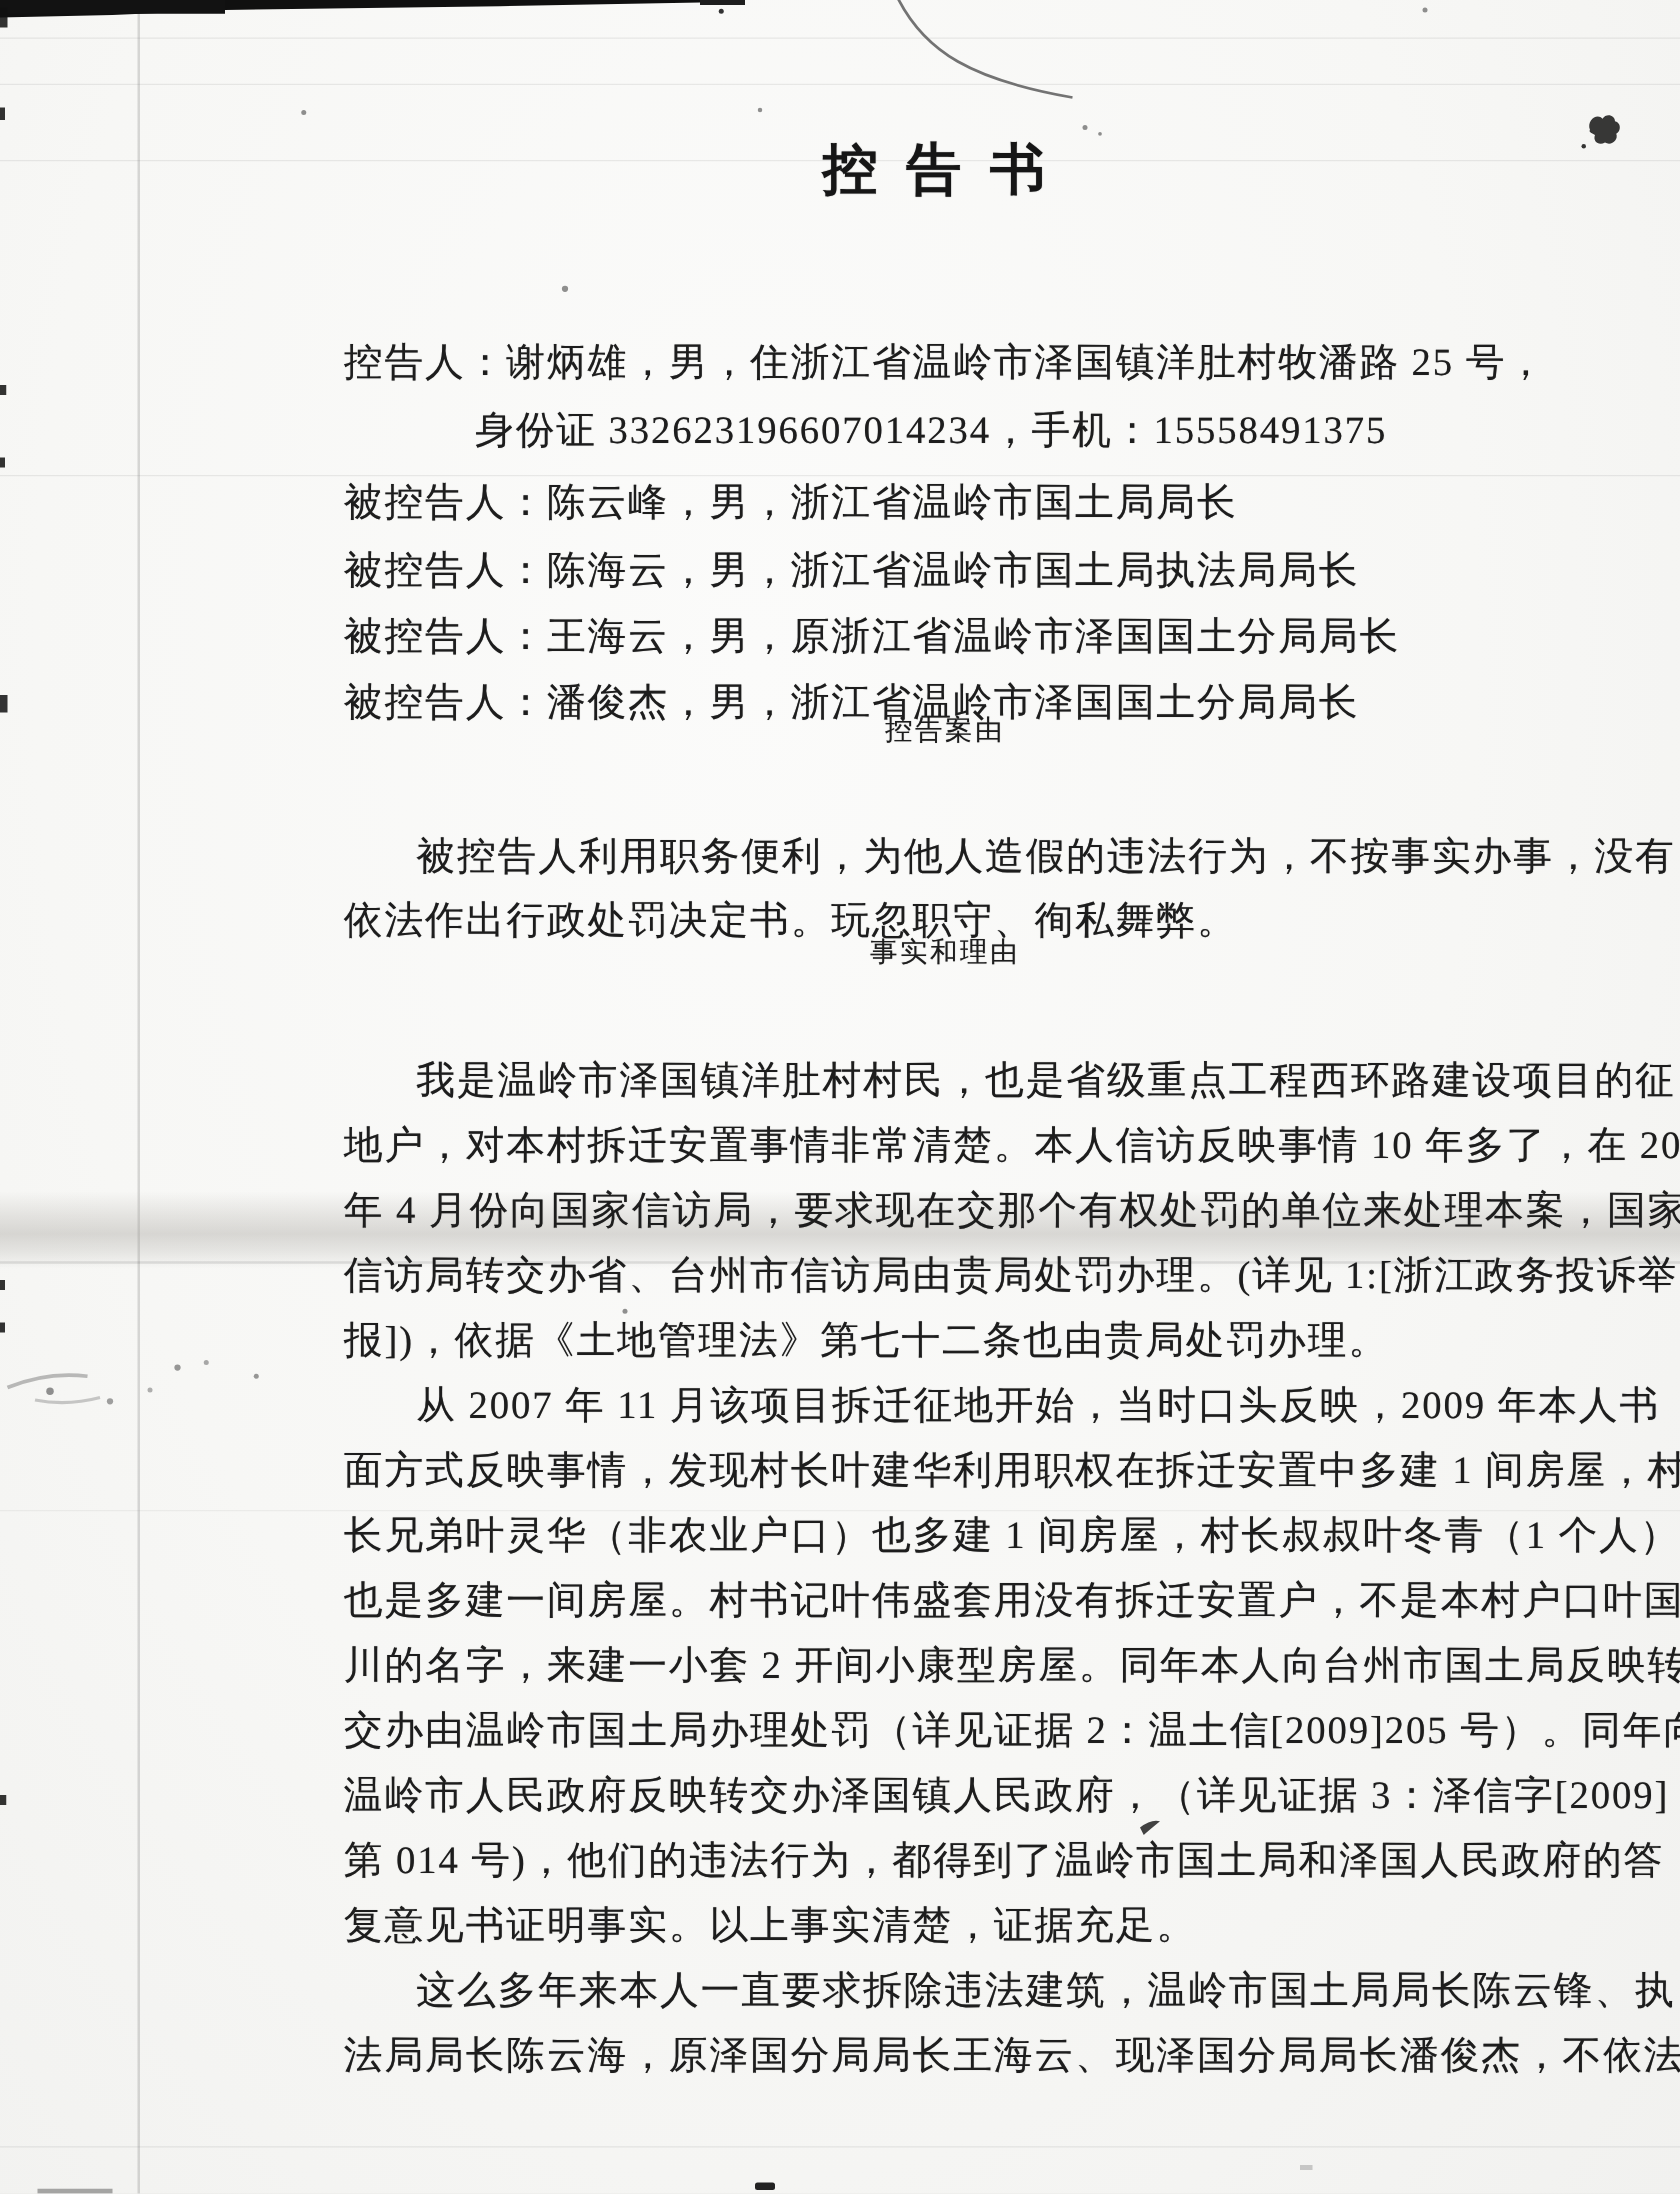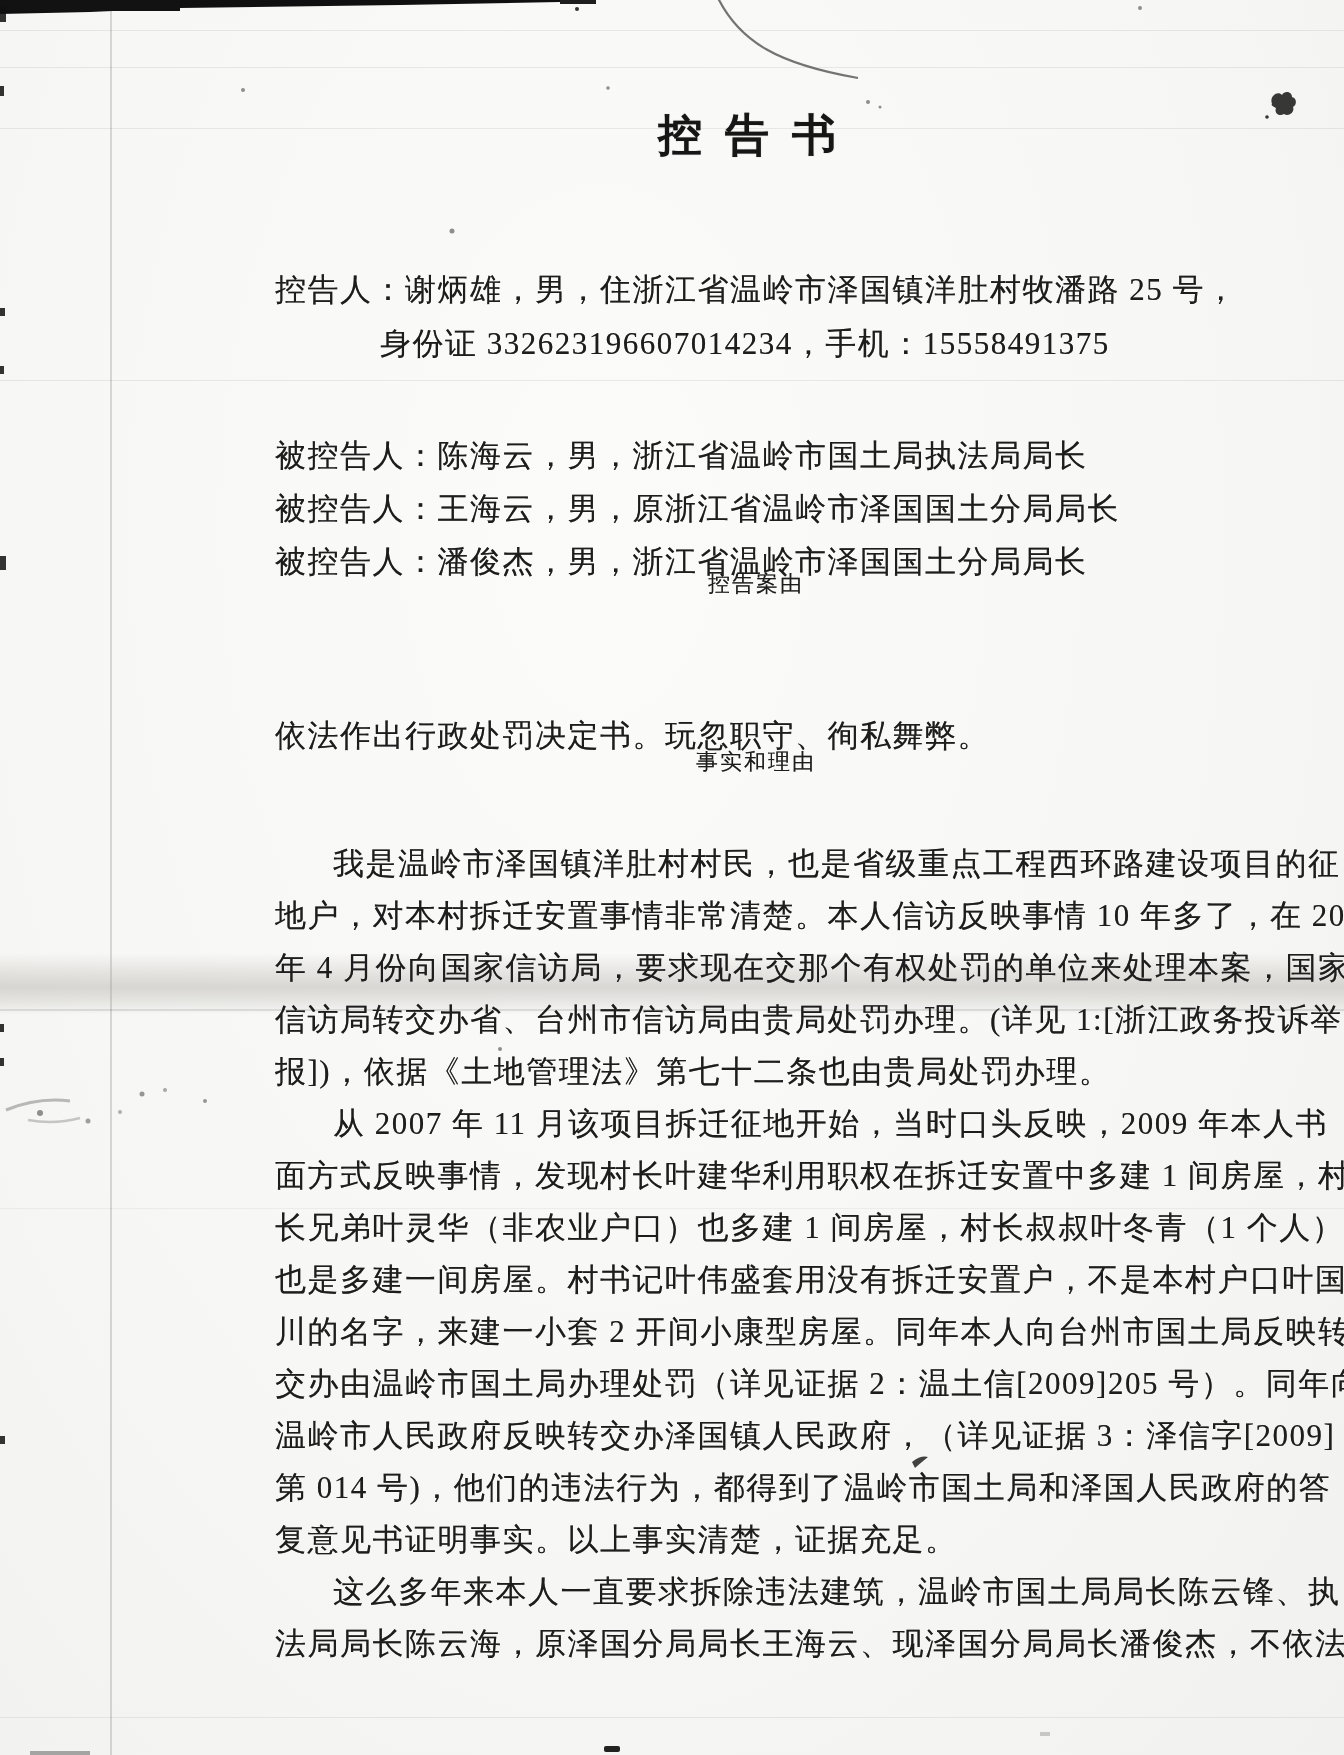--- a/index.html
+++ b/index.html
@@ -78,23 +78,25 @@
 
   <div class="band"></div>
   <div class="band-edge"></div>
 
   <div class="ttl">控 告 书</div>
   <div class="hd" style="top:564px">控告案由</div>
   <div class="hd" style="top:742px">事实和理由</div>
 
   <div class="tl" style="top:222px;left:275px">控告人：谢炳雄，男，住浙江省温岭市泽国镇洋肚村牧潘路 25 号，</div>
   <div class="tl" style="top:276px;left:380px">身份证 332623196607014234，手机：15558491375</div>
+  <div class="tl" style="top:334px;left:275px">被控告人：陈云峰，男，浙江省温岭市国土局局长</div>
   <div class="tl" style="top:388px;left:275px">被控告人：陈海云，男，浙江省温岭市国土局执法局局长</div>
   <div class="tl" style="top:494px;left:275px">被控告人：潘俊杰，男，浙江省温岭市泽国国土分局局长</div>
   <div class="tl" style="top:441px;left:275px">被控告人：王海云，男，原浙江省温岭市泽国国土分局局长</div>
+  <div class="tl" style="top:617px;left:333px">被控告人利用职务便利，为他人造假的违法行为，不按事实办事，没有</div>
   <div class="tl" style="top:668px;left:275px">依法作出行政处罚决定书。玩忽职守、徇私舞弊。</div>
   <div class="tl" style="top:796px;left:333px">我是温岭市泽国镇洋肚村村民，也是省级重点工程西环路建设项目的征</div>
   <div class="tl" style="top:848px;left:275px">地户，对本村拆迁安置事情非常清楚。本人信访反映事情 10 年多了，在 2017</div>
   <div class="tl" style="top:900px;left:275px">年 4 月份向国家信访局，要求现在交那个有权处罚的单位来处理本案，国家</div>
   <div class="tl" style="top:952px;left:275px">信访局转交办省、台州市信访局由贵局处罚办理。(详见 1:[浙江政务投诉举</div>
   <div class="tl" style="top:1004px;left:275px">报])，依据《土地管理法》第七十二条也由贵局处罚办理。</div>
   <div class="tl" style="top:1056px;left:333px">从 2007 年 11 月该项目拆迁征地开始，当时口头反映，2009 年本人书</div>
   <div class="tl" style="top:1108px;left:275px">面方式反映事情，发现村长叶建华利用职权在拆迁安置中多建 1 间房屋，村</div>
   <div class="tl" style="top:1160px;left:275px">长兄弟叶灵华（非农业户口）也多建 1 间房屋，村长叔叔叶冬青（1 个人）</div>
   <div class="tl" style="top:1212px;left:275px">也是多建一间房屋。村书记叶伟盛套用没有拆迁安置户，不是本村户口叶国</div>

